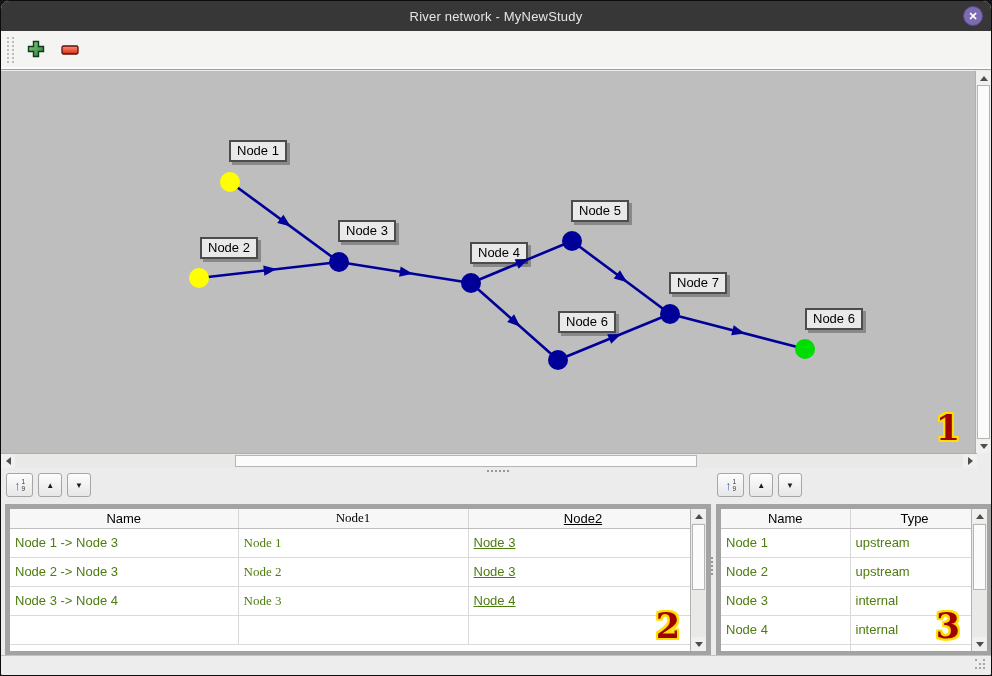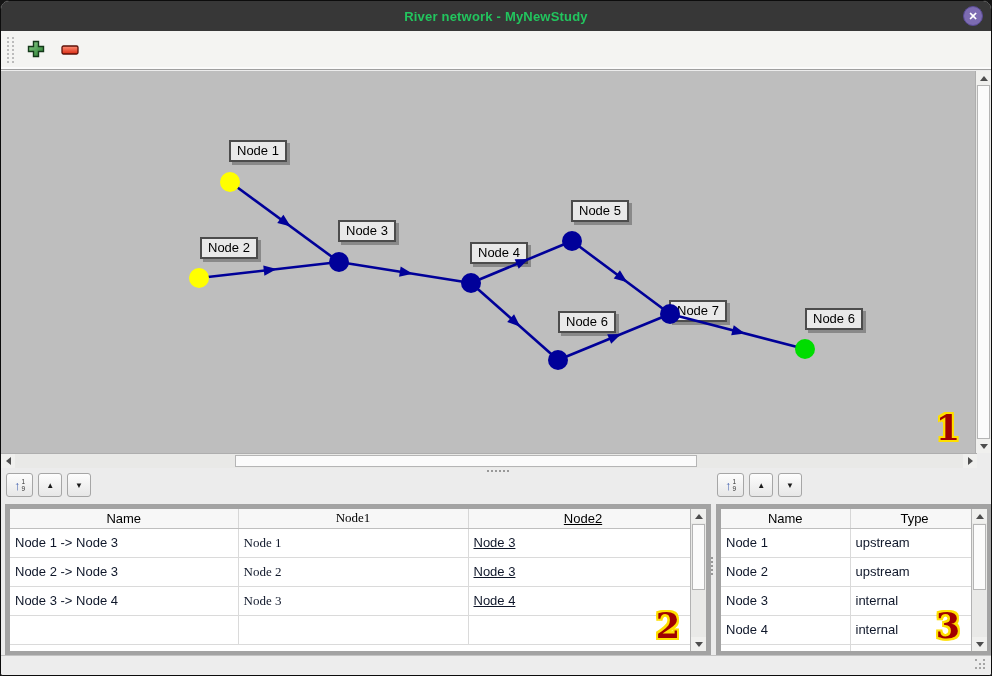--- a/index.html
+++ b/index.html
@@ -3,21 +3,21 @@
 <meta charset="utf-8">
 <style>
   * { box-sizing: border-box; margin: 0; padding: 0; }
   html,body { background:#141414; font-family:"Liberation Sans", sans-serif; }
   .window { position:relative; width:992px; height:676px; background:#ececec;
             border:1px solid #0c0c0c; border-radius:9px 9px 3px 3px; overflow:hidden; }
 
   
   .titlebar { position:absolute; top:0; left:0; right:0; height:30px; background:#373737;
               display:flex; align-items:center; justify-content:center; }
-  .title { color:#22c55e; font-size:13px; font-weight:bold; letter-spacing:.2px; }
+  .title { color:#e5e5e5; font-size:13px; font-weight:normal; letter-spacing:.2px; }
   .close-btn { position:absolute; right:8px; top:5px; width:20px; height:20px; border-radius:50%;
                background:#7d6cb2; border:1px solid #594a94; color:#fff; font-size:11px; font-weight:bold;
                display:flex; align-items:center; justify-content:center; cursor:default; }
 
   
   .toolbar { position:absolute; top:30px; left:0; right:0; height:39px; background:#f4f4f2;
              border-bottom:1px solid #9f9f9f; box-shadow:inset 0 -2px 0 #fbfbfb;
              display:flex; align-items:center; padding-left:6px; }
   .tb-handle { width:7px; height:26px; border-left:2px dotted #bcbcbc; border-right:2px dotted #bcbcbc; margin-right:8px; }
   .tb-btn { width:28px; height:28px; background:transparent; border:none; display:flex;
@@ -61,21 +61,21 @@
 
   
   .grid-wrap { position:absolute; top:503px; height:152px; background:#fff; border:5px solid #a3a3a3; overflow:hidden; }
   .grid-wrap.left { left:4px; width:706px; }
   .grid-wrap.right { left:715px; width:276px; }
   table.grid { border-collapse:collapse; table-layout:fixed; background:#fff; }
   .grid-wrap.left table.grid { width:688px; }
   .grid-wrap.right table.grid { width:258px; }
   table.grid th { height:19px; font-weight:normal; font-size:13px; color:#000; text-align:center;
                   background:#f7f7f7; border-right:1px solid #d6d6d6; border-bottom:1px solid #bfbfbf; overflow:hidden; }
-  table.grid td { height:29px; font-size:13px; color:#0f172a; padding:0 5px; border-right:1px solid #dadada;
+  table.grid td { height:29px; font-size:13px; color:#4d7c0f; padding:0 5px; border-right:1px solid #dadada;
                   border-bottom:1px solid #dadada; white-space:nowrap; overflow:hidden; }
   #links-table th:nth-child(1), #links-table td:nth-child(1) { width:228px; }
   #links-table th:nth-child(2), #links-table td:nth-child(2) { width:230px;font-family:Liberation Serif, serif; }
   #links-table th:nth-child(3), #links-table td:nth-child(3) { width:230px;text-decoration:underline; }
   #nodes-table th, #nodes-table td { width:129px; }
   .tscroll { position:absolute; top:0; right:0; bottom:0; width:16px; background:#e9e9e7; border-left:1px solid #b2b2b2; }
   .tthumb { position:absolute; left:1px; right:1px; top:15px; height:66px; background:#fbfbfb; border:1px solid #b5b5b5; }
 
   
   .statusbar { position:absolute; left:0; right:0; bottom:0; height:20px; background:#ededed; border-top:1px solid #c2c2c2; }
@@ -132,21 +132,21 @@
   </div>
 
   <div class="canvas">
     <div id="labels">
         <div class="node-label" style="left: 228px; top: 69px;">Node 1</div>
         <div class="node-label" style="left: 199px; top: 166px;">Node 2</div>
         <div class="node-label" style="left: 337px; top: 149px;">Node 3</div>
         <div class="node-label" style="left: 469px; top: 171px;">Node 4</div>
         <div class="node-label" style="left: 570px; top: 129px;">Node 5</div>
         <div class="node-label" style="left: 557px; top: 240px;">Node 6</div>
-        <div class="node-label" style="left: 668px; top: 201px; margin-top: 28px;">Node 7</div>
+        <div class="node-label" style="left: 668px; top: 201px;">Node 7</div>
         <div class="node-label" style="left: 804px; top: 237px;">Node 6</div>
       </div>
     <svg id="net-svg" width="976" height="382">
         <line x1="229" y1="111" x2="338" y2="191" stroke="#000099" stroke-width="2.6"></line>
         <polygon points="289.78812442027873,155.6151371891954 276.23115892701725,152.1153248207222 282.38467517927774,143.73115892701725" fill="#000099"></polygon>
         <line x1="198" y1="207" x2="338" y2="191" stroke="#000099" stroke-width="2.6"></line>
         <polygon points="275.74955484671995,198.1143365889463 263.4240723762225,204.7568121718491 262.2431878281509,194.4240723762225" fill="#000099"></polygon>
         <line x1="338" y1="191" x2="470" y2="212" stroke="#000099" stroke-width="2.6"></line>
         <polygon points="411.7031263894139,202.72549738013402 398.0475841536347,205.8184193395199 399.6815806604801,195.54758415363472" fill="#000099"></polygon>
         <line x1="470" y1="212" x2="571" y2="170" stroke="#000099" stroke-width="2.6"></line>

